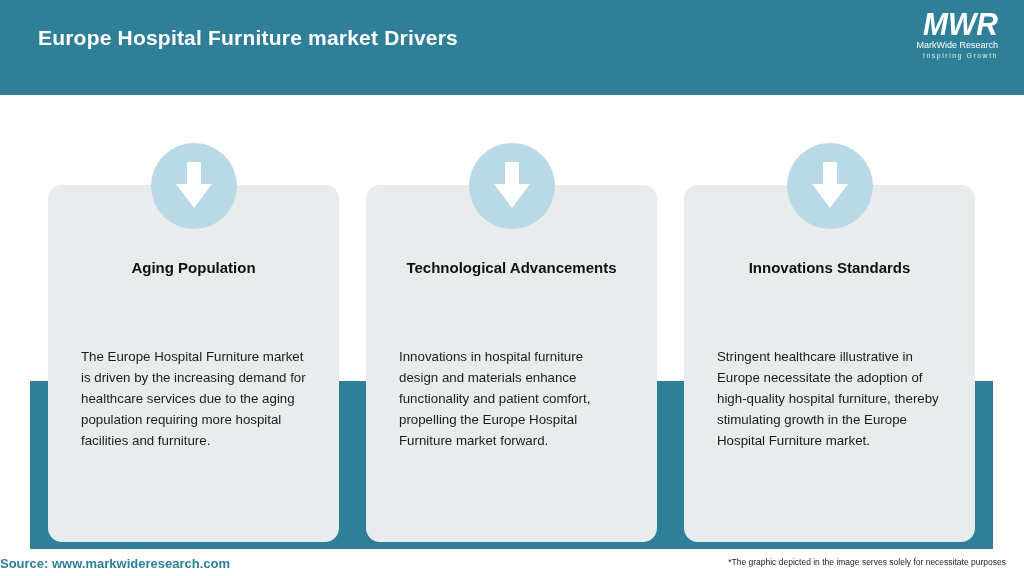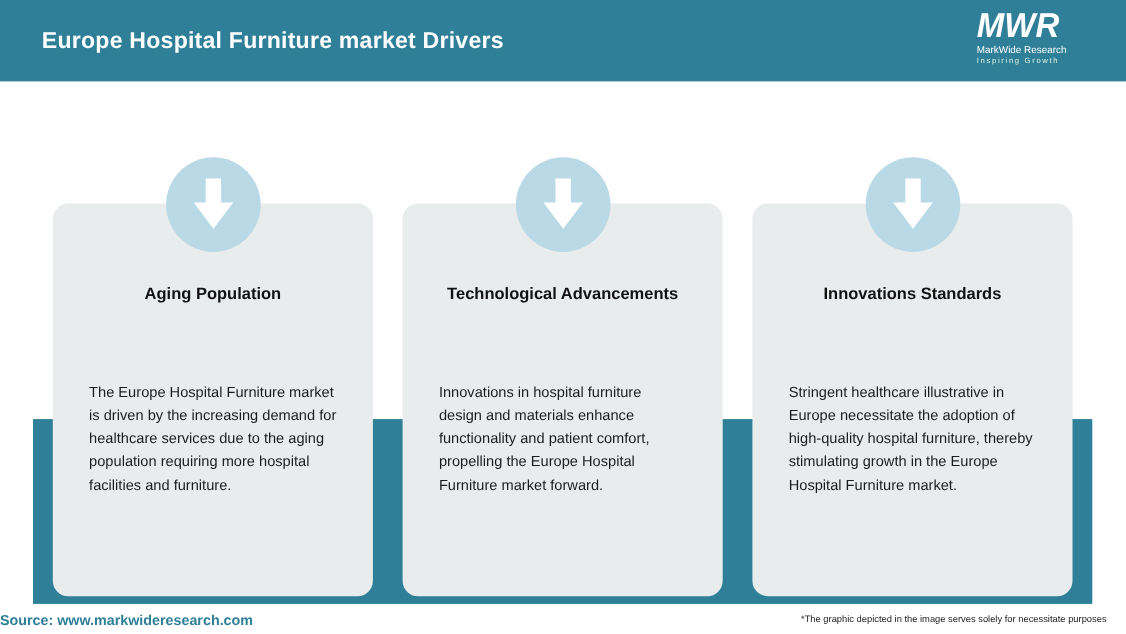--- a/index.html
+++ b/index.html
@@ -8,34 +8,34 @@
     width: 1024px; height: 576px;
     position: relative;
     background: #ffffff;
     font-family: "Liberation Sans", sans-serif;
     overflow: hidden;
   }
 
   
   .header {
     position: absolute; top: 0; left: 0; right: 0;
-    height: 74px;
+    height: 95px;
     background: #2e7f97;
   }
   .header-title {
     position: absolute; left: 38px; top: 26px;
     color: #ffffff;
     font-size: 21px;
     font-weight: bold;
     letter-spacing: 0.2px;
   }
   .logo {
     position: absolute; right: 26px; top: 8px;
     width: 110px;
-    text-align: left;
+    text-align: right;
     color: #ffffff;
     line-height: 1.05;
   }
   .logo-monogram {
     font-size: 30px;
     font-weight: 800;
     font-style: italic;
     letter-spacing: 0px;
     display: inline-block;
     transform: scaleY(1.05);

